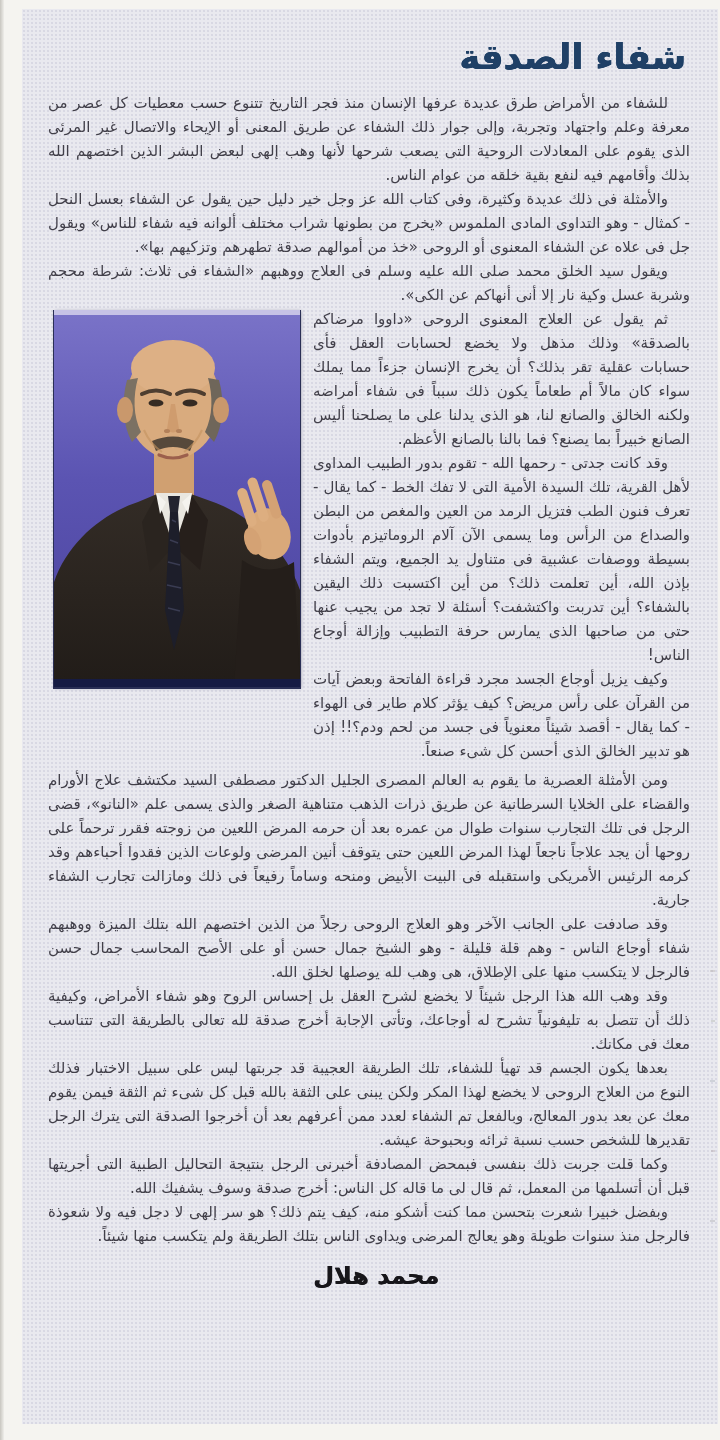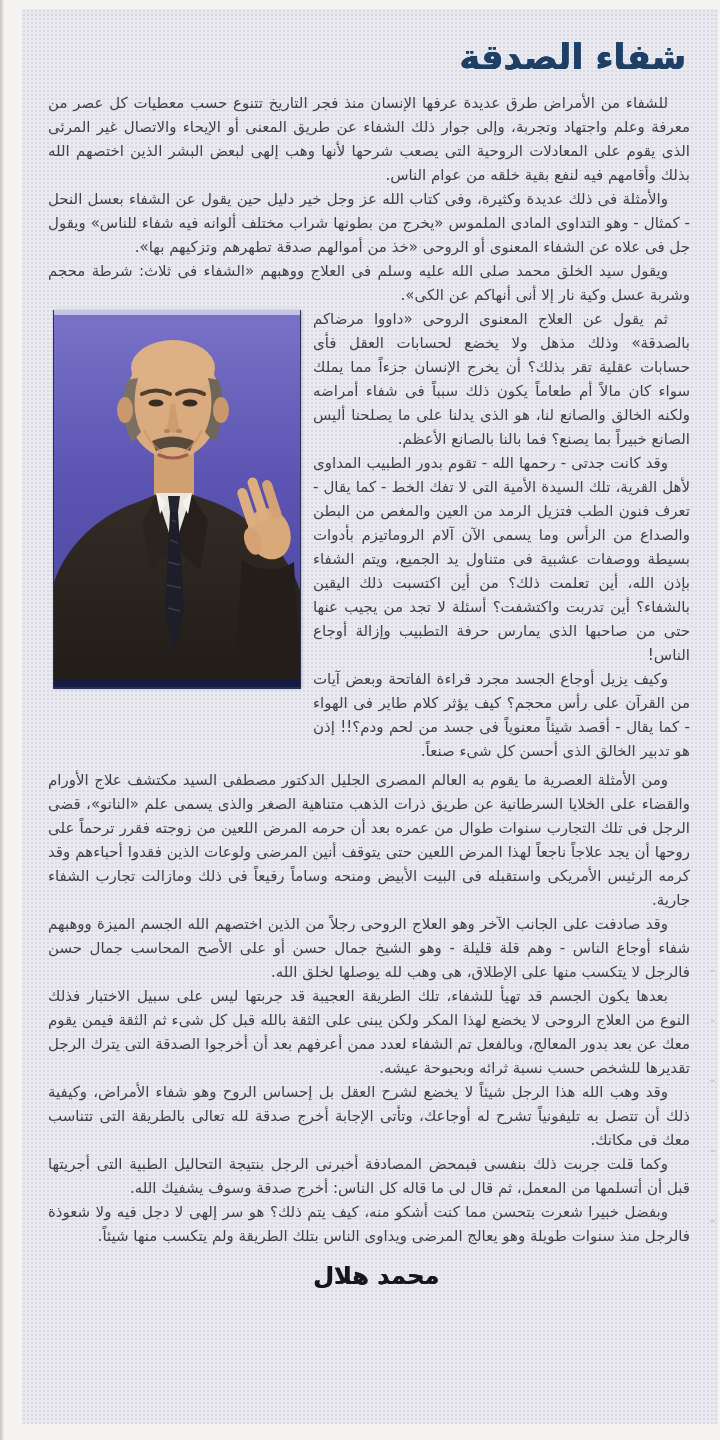--- a/index.html
+++ b/index.html
@@ -180,28 +180,28 @@
           </g>
           <path d="M188,250 Q214,268 240,252 L246,377 L180,377 Z" fill="#241e1a"></path>
 
           <rect x="0" y="369" width="246" height="8" fill="#161b43"></rect>
         </svg>
       </div>
     </div>
 
     <p>ثم يقول عن العلاج المعنوى الروحى «داووا مرضاكم بالصدقة» وذلك مذهل ولا يخضع لحسابات العقل فأى حسابات عقلية تقر بذلك؟ أن يخرج الإنسان جزءاً مما يملك سواء كان مالاً أم طعاماً يكون ذلك سبباً فى شفاء أمراضه ولكنه الخالق والصانع لنا، هو الذى يدلنا على ما يصلحنا أليس الصانع خبيراً بما يصنع؟ فما بالنا بالصانع الأعظم.</p>
     <p>وقد كانت جدتى - رحمها الله - تقوم بدور الطبيب المداوى لأهل القرية، تلك السيدة الأمية التى لا تفك الخط - كما يقال - تعرف فنون الطب فتزيل الرمد من العين والمغص من البطن والصداع من الرأس وما يسمى الآن آلام الروماتيزم بأدوات بسيطة ووصفات عشبية فى متناول يد الجميع، ويتم الشفاء بإذن الله، أين تعلمت ذلك؟ من أين اكتسبت ذلك اليقين بالشفاء؟ أين تدربت واكتشفت؟ أسئلة لا تجد من يجيب عنها حتى من صاحبها الذى يمارس حرفة التطبيب وإزالة أوجاع الناس!</p>
-    <p>وكيف يزيل أوجاع الجسد مجرد قراءة الفاتحة وبعض آيات من القرآن على رأس محجم؟ كيف يؤثر كلام طاير فى الهواء - كما يقال - أقصد شيئاً معنوياً فى جسد من لحم ودم؟!! إذن هو تدبير الخالق الذى أحسن كل شىء صنعاً.</p>
+    <p>وكيف يزيل أوجاع الجسد مجرد قراءة الفاتحة وبعض آيات من القرآن على رأس مريض؟ كيف يؤثر كلام طاير فى الهواء - كما يقال - أقصد شيئاً معنوياً فى جسد من لحم ودم؟!! إذن هو تدبير الخالق الذى أحسن كل شىء صنعاً.</p>
 
     <div class="clear"></div>
 
     <p>ومن الأمثلة العصرية ما يقوم به العالم المصرى الجليل الدكتور مصطفى السيد مكتشف علاج الأورام والقضاء على الخلايا السرطانية عن طريق ذرات الذهب متناهية الصغر والذى يسمى علم «النانو»، قضى الرجل فى تلك التجارب سنوات طوال من عمره بعد أن حرمه المرض اللعين من زوجته فقرر ترحماً على روحها أن يجد علاجاً ناجعاً لهذا المرض اللعين حتى يتوقف أنين المرضى ولوعات الذين فقدوا أحباءهم وقد كرمه الرئيس الأمريكى واستقبله فى البيت الأبيض ومنحه وساماً رفيعاً فى ذلك ومازالت تجارب الشفاء جارية.</p>
-    <p>وقد صادفت على الجانب الآخر وهو العلاج الروحى رجلاً من الذين اختصهم الله الجسم الميزة ووهبهم شفاء أوجاع الناس - وهم قلة قليلة - وهو الشيخ جمال حسن أو على الأصح المحاسب جمال حسن فالرجل لا يتكسب منها على الإطلاق، هى وهب لله يوصلها لخلق الله.</p>
+    <p>وقد صادفت على الجانب الآخر وهو العلاج الروحى رجلاً من الذين اختصهم الله بتلك الميزة ووهبهم شفاء أوجاع الناس - وهم قلة قليلة - وهو الشيخ جمال حسن أو على الأصح المحاسب جمال حسن فالرجل لا يتكسب منها على الإطلاق، هى وهب لله يوصلها لخلق الله.</p>
+    <p>وقد وهب الله هذا الرجل شيئاً لا يخضع لشرح العقل بل إحساس الروح وهو شفاء الأمراض، وكيفية ذلك أن تتصل به تليفونياً تشرح له أوجاعك، وتأتى الإجابة أخرج صدقة لله تعالى بالطريقة التى تتناسب معك فى مكانك.</p>
     <p>بعدها يكون الجسم قد تهيأ للشفاء، تلك الطريقة العجيبة قد جربتها ليس على سبيل الاختبار فذلك النوع من العلاج الروحى لا يخضع لهذا المكر ولكن يبنى على الثقة بالله قبل كل شىء ثم الثقة فيمن يقوم معك عن بعد بدور المعالج، وبالفعل تم الشفاء لعدد ممن أعرفهم بعد أن أخرجوا الصدقة التى يترك الرجل تقديرها للشخص حسب نسبة ثرائه وبحبوحة عيشه.</p>
-    <p>وقد وهب الله هذا الرجل شيئاً لا يخضع لشرح العقل بل إحساس الروح وهو شفاء الأمراض، وكيفية ذلك أن تتصل به تليفونياً تشرح له أوجاعك، وتأتى الإجابة أخرج صدقة لله تعالى بالطريقة التى تتناسب معك فى مكانك.</p>
     <p>وكما قلت جربت ذلك بنفسى فبمحض المصادفة أخبرنى الرجل بنتيجة التحاليل الطبية التى أجريتها قبل أن أتسلمها من المعمل، ثم قال لى ما قاله كل الناس: أخرج صدقة وسوف يشفيك الله.</p>
     <p>وبفضل خبيرا شعرت بتحسن مما كنت أشكو منه، كيف يتم ذلك؟ هو سر إلهى لا دجل فيه ولا شعوذة فالرجل منذ سنوات طويلة وهو يعالج المرضى ويداوى الناس بتلك الطريقة ولم يتكسب منها شيئاً.</p>
   </div>
 
   <div class="byline">محمد هلال</div>
 </div>
 
 <div class="scan-artifacts"></div>
 
 </body></html>

